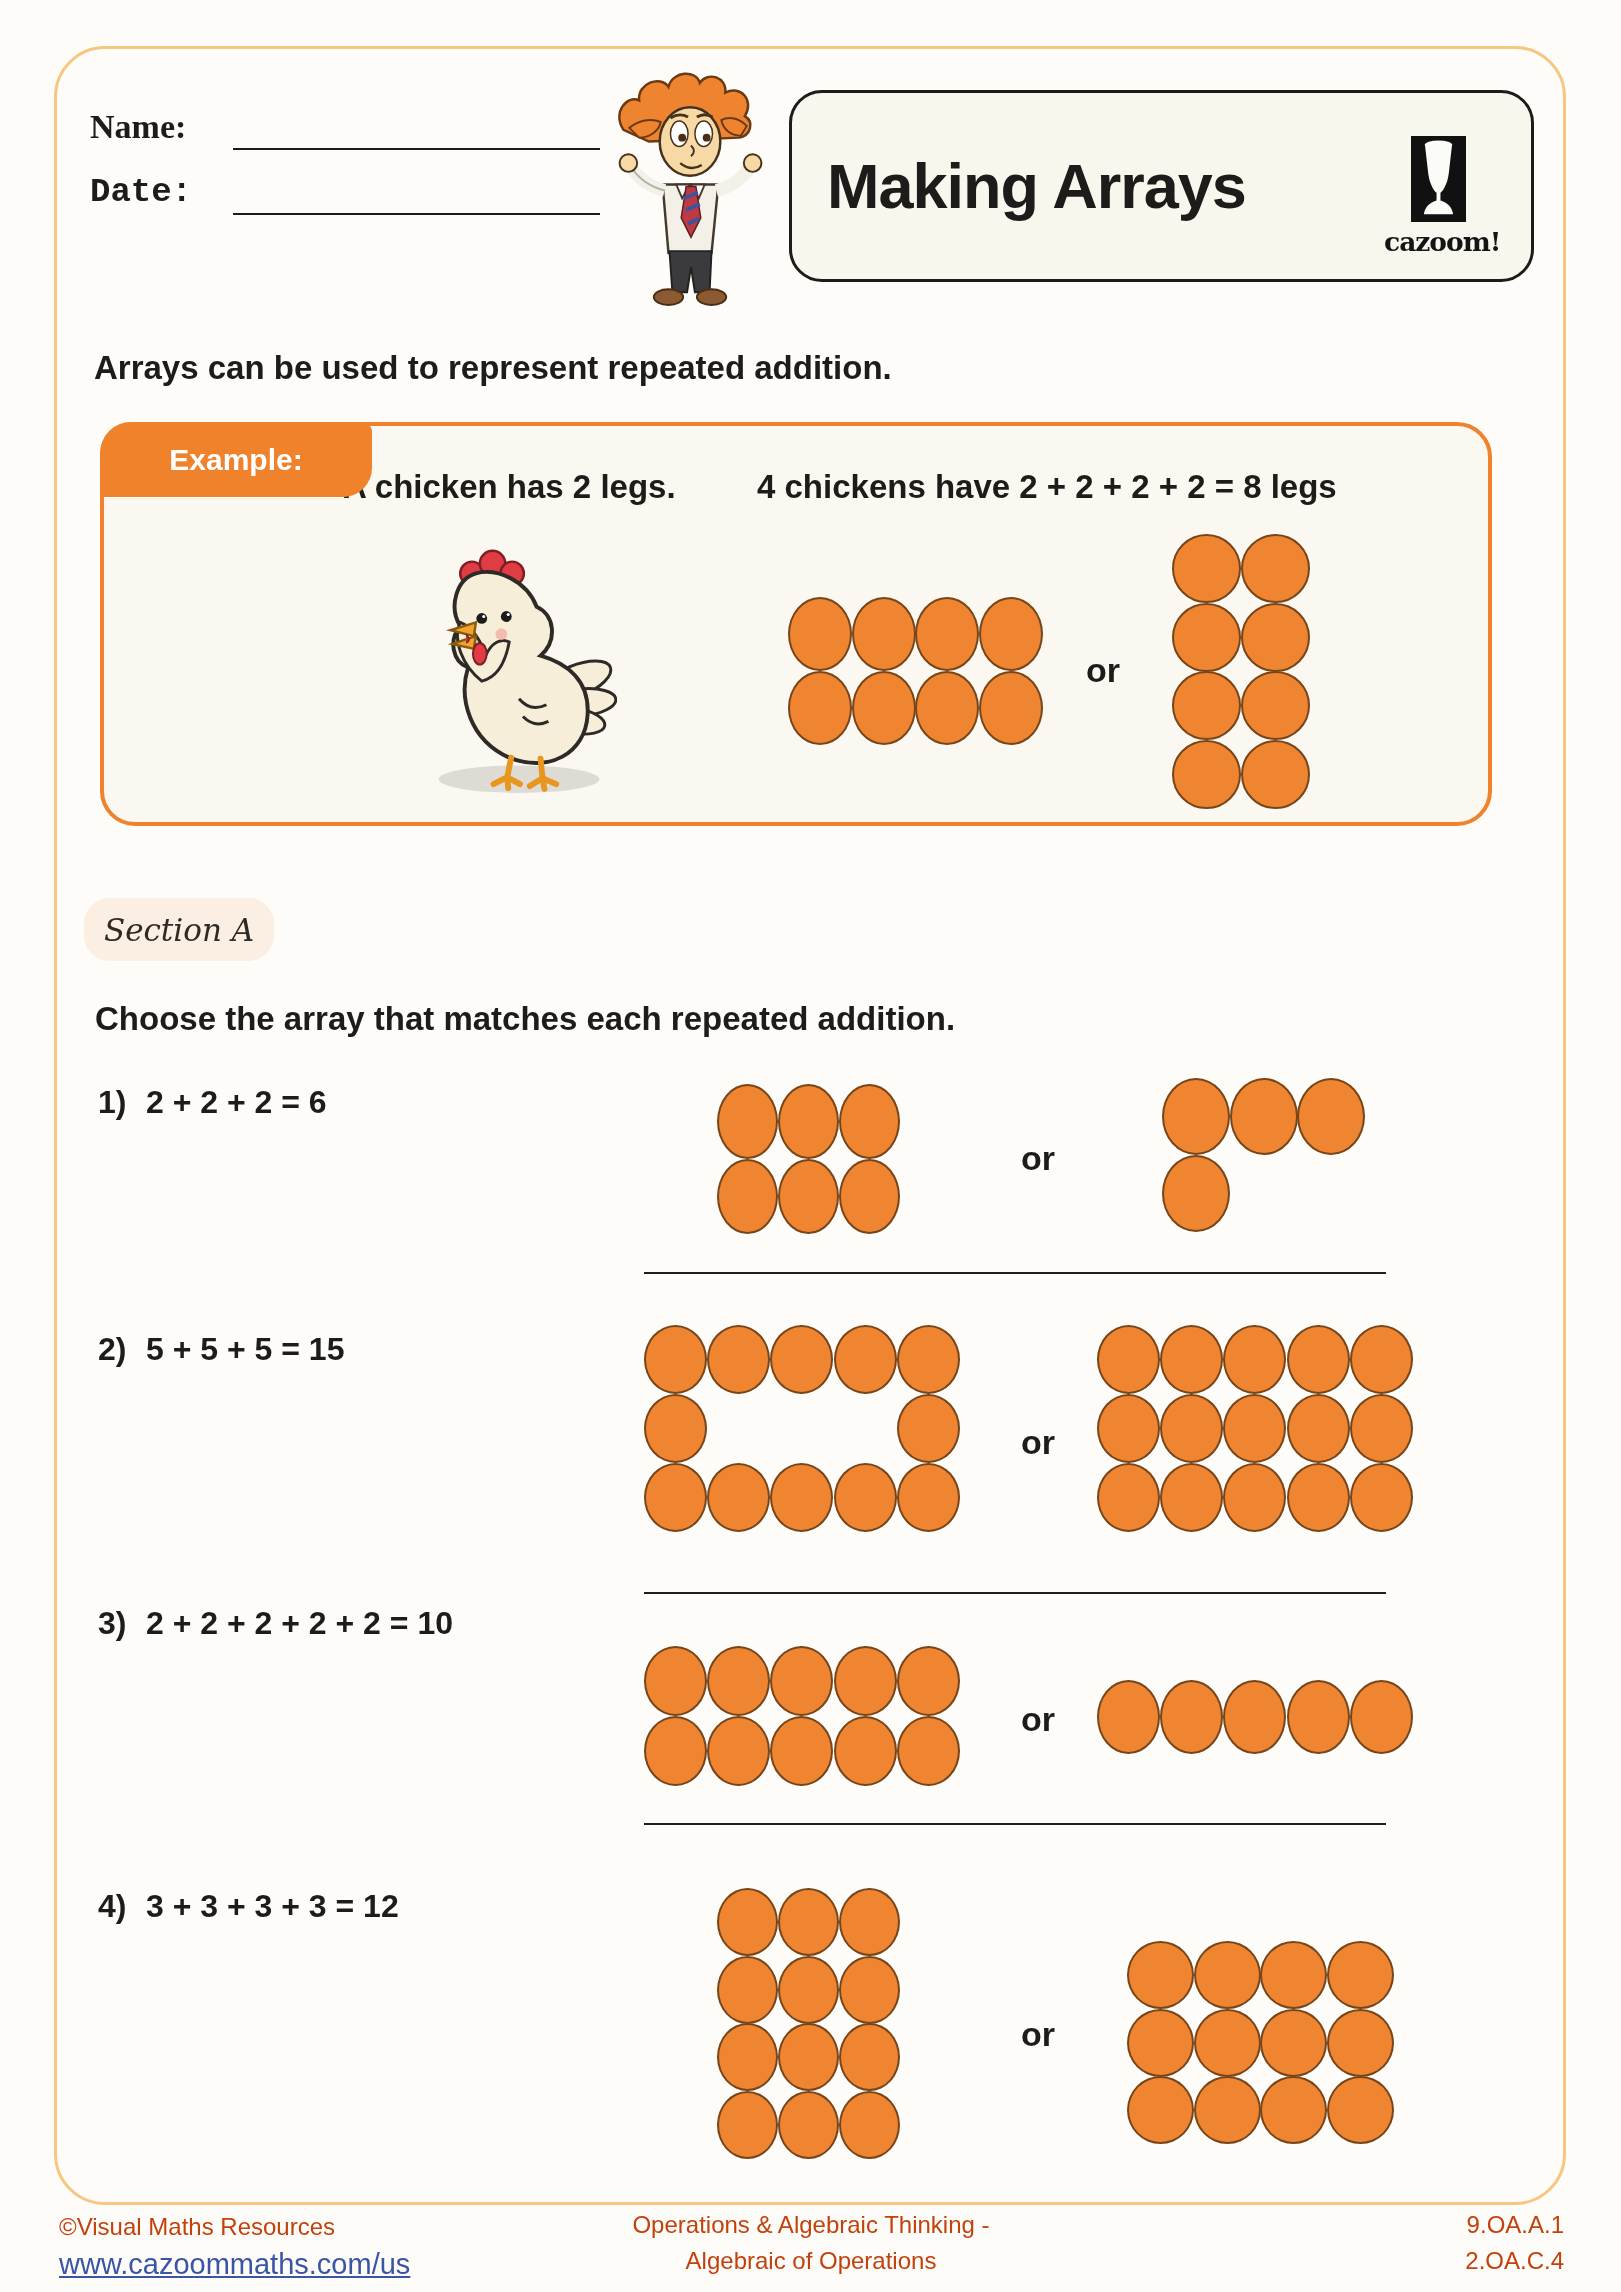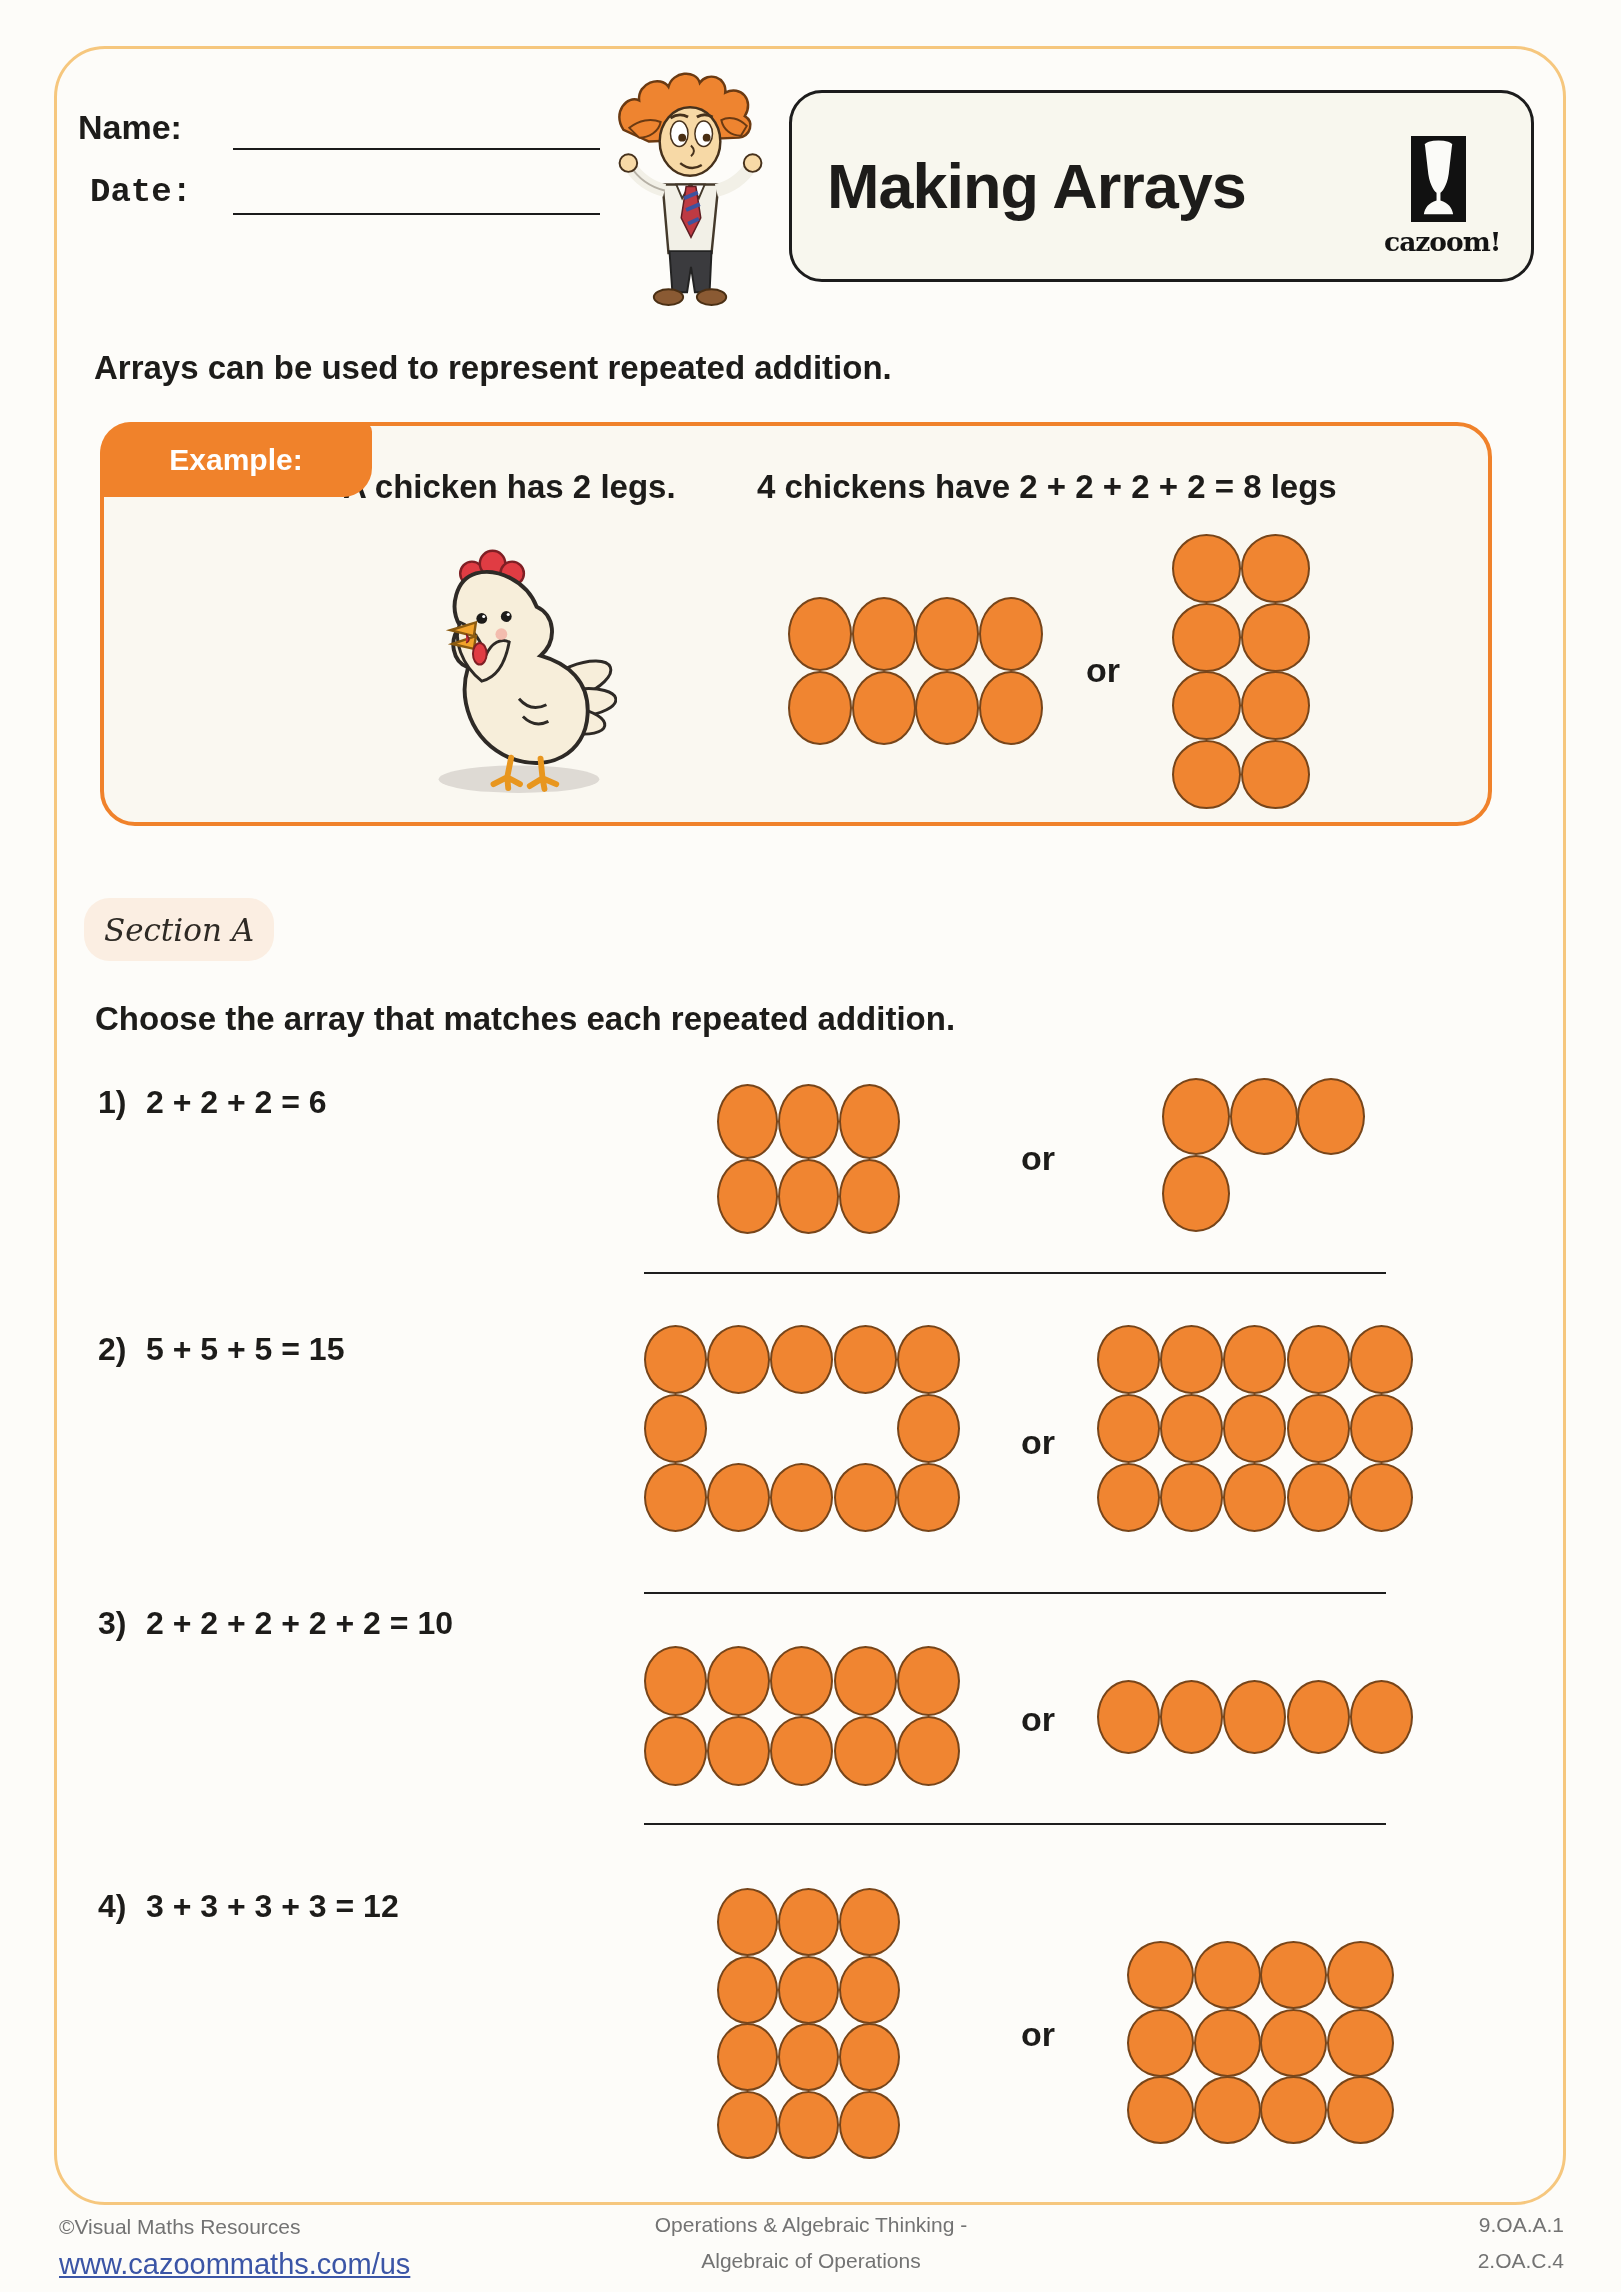--- a/index.html
+++ b/index.html
@@ -42,32 +42,32 @@
   .section-pill{
     left:84px;top:898px;width:190px;height:63px;background:#FBEEE2;border-radius:25.5px;
     display:flex;align-items:center;justify-content:center;
   }
   .section-label{font-family:"DejaVu Serif",serif;font-style:italic;font-weight:normal;font-size:31px;color:#2E2A25;}
   .instruction{font-size:33px;font-weight:bold;}
   .q-label{display:flex;gap:19.6px;font-size:32px;font-weight:bold;white-space:nowrap;}
   .divider{border-top:2.9px solid #1E1E1E;height:0;width:742px;left:644px;}
   .dot-array{position:absolute;}
   .dot{position:absolute;border-radius:50%;border:2px solid #77451A;box-sizing:border-box;}
-  .footer-text{font-size:21px;color:#737373;line-height:36px;}
+  .footer-text{font-size:24px;color:#c2410c;line-height:36px;}
   .footer-link{font-size:29px;color:#3B55A6;text-decoration:underline;line-height:39px;}
   svg .ln{stroke:#2E2A26;}
 </style>
 </head>
 <body>
 
 <div class="sheet">
 
   <div class="abs page-border"></div>
 
-  <div class="abs field-label" style="left:78px;top:108px;">Name:</div>
+  <div class="abs field-label" style="left:90px;top:108px;font-family:Liberation Serif, serif;">Name:</div>
   <div class="abs write-line" style="left:233px;top:148px;width:367px;"></div>
   <div class="abs field-label" style="left:90px;top:173px;font-family:Liberation Mono, monospace;">Date:</div>
   <div class="abs write-line" style="left:233px;top:213px;width:367px;"></div>
 
   <div class="abs" style="left:600px;top:69px;width:181px;height:240px;">
     <svg width="181" height="240" viewBox="0 0 185 245">
       <path d="M24,62 C12,44 28,26 40,32 C38,14 62,6 70,18 C74,2 98,0 102,14 C110,2 130,8 128,24 C144,16 158,32 148,48 C158,54 154,68 142,70 L50,74 Z" fill="#EE8430" stroke="#6B3A12" stroke-width="2.5"></path>
       <ellipse cx="92" cy="74" rx="31" ry="35" fill="#F7D9A6" stroke="#46311C" stroke-width="2.5"></ellipse>
       <path d="M30,60 C40,52 52,50 62,54 C60,64 50,70 40,70 Z" fill="#EE8430" stroke="#6B3A12" stroke-width="2"></path>
       <path d="M150,58 C142,50 132,48 124,52 C126,62 134,68 144,68 Z" fill="#EE8430" stroke="#6B3A12" stroke-width="2"></path>

